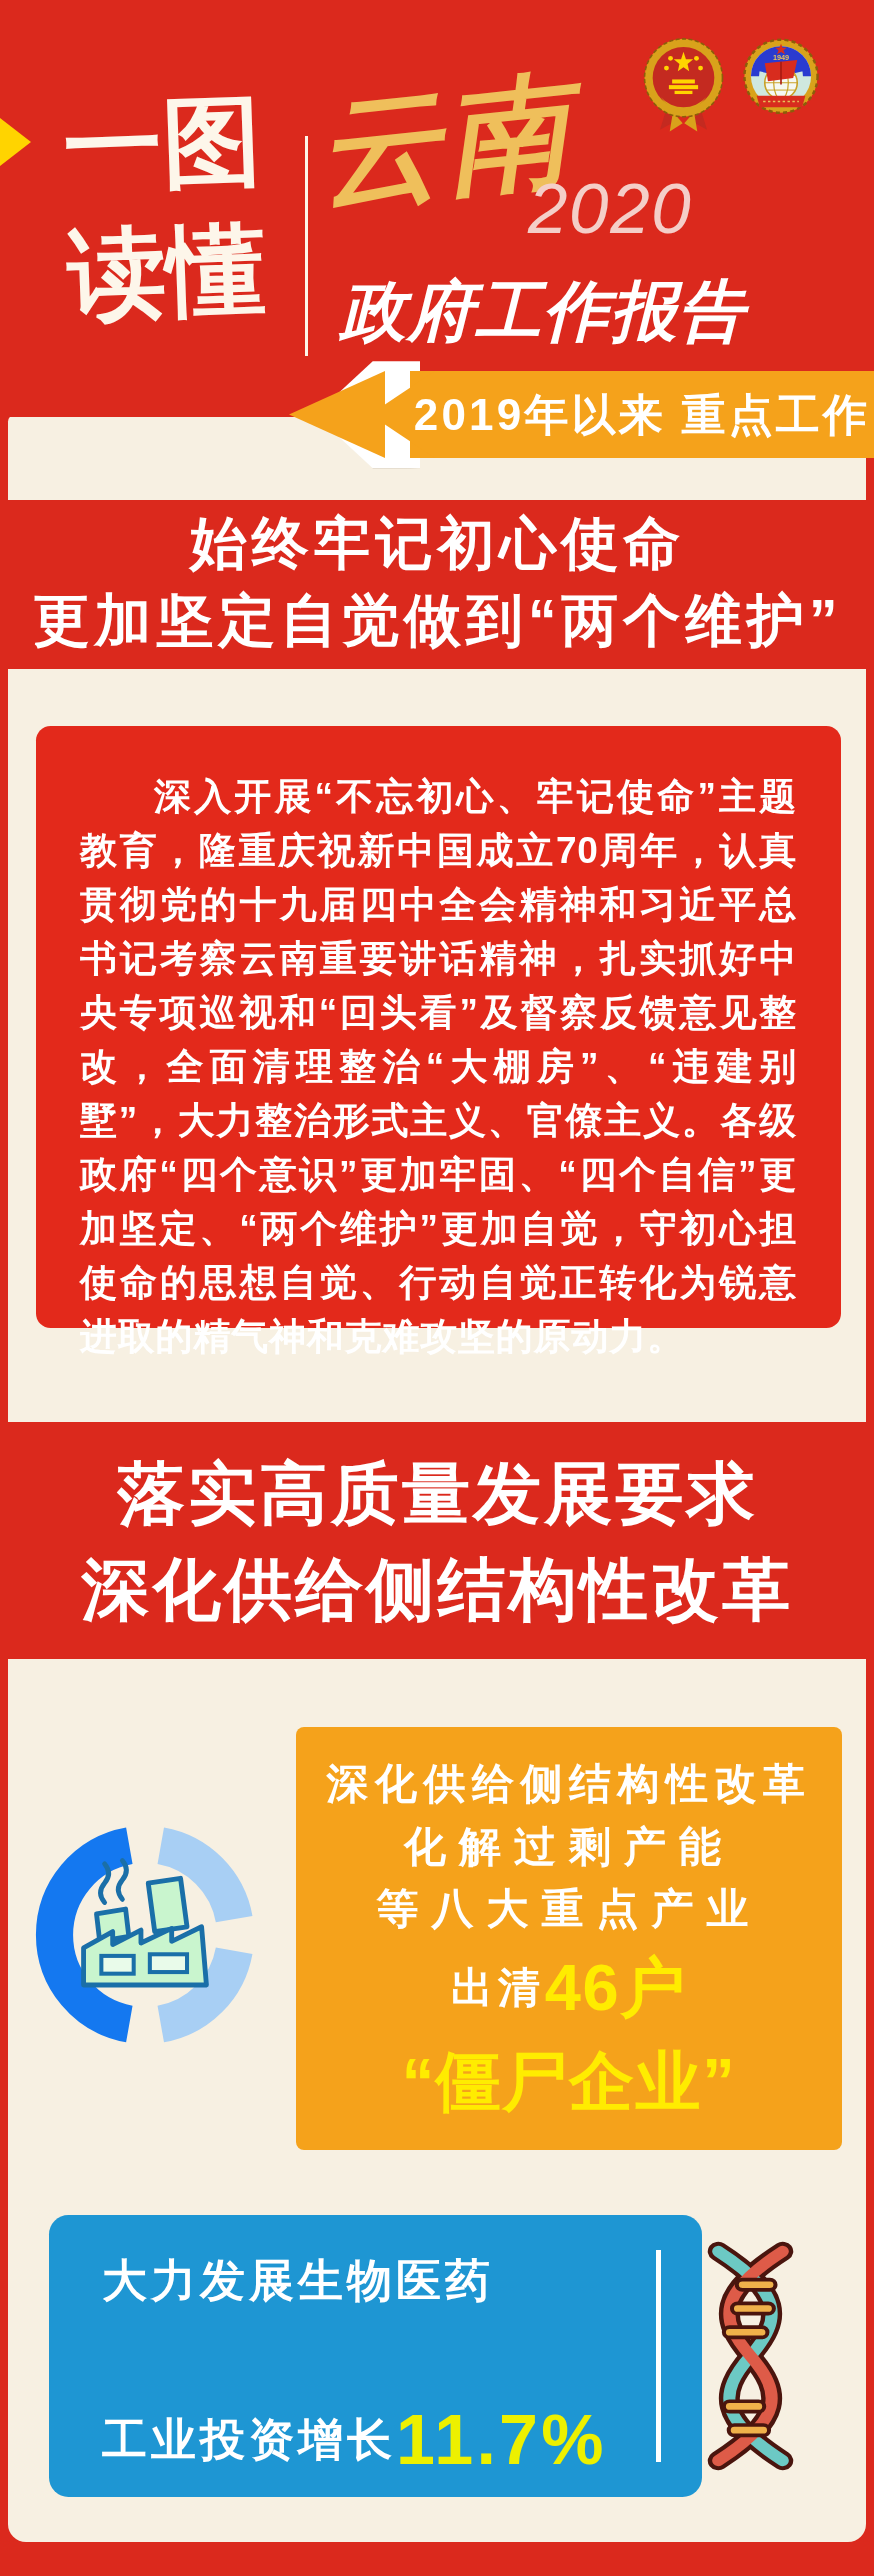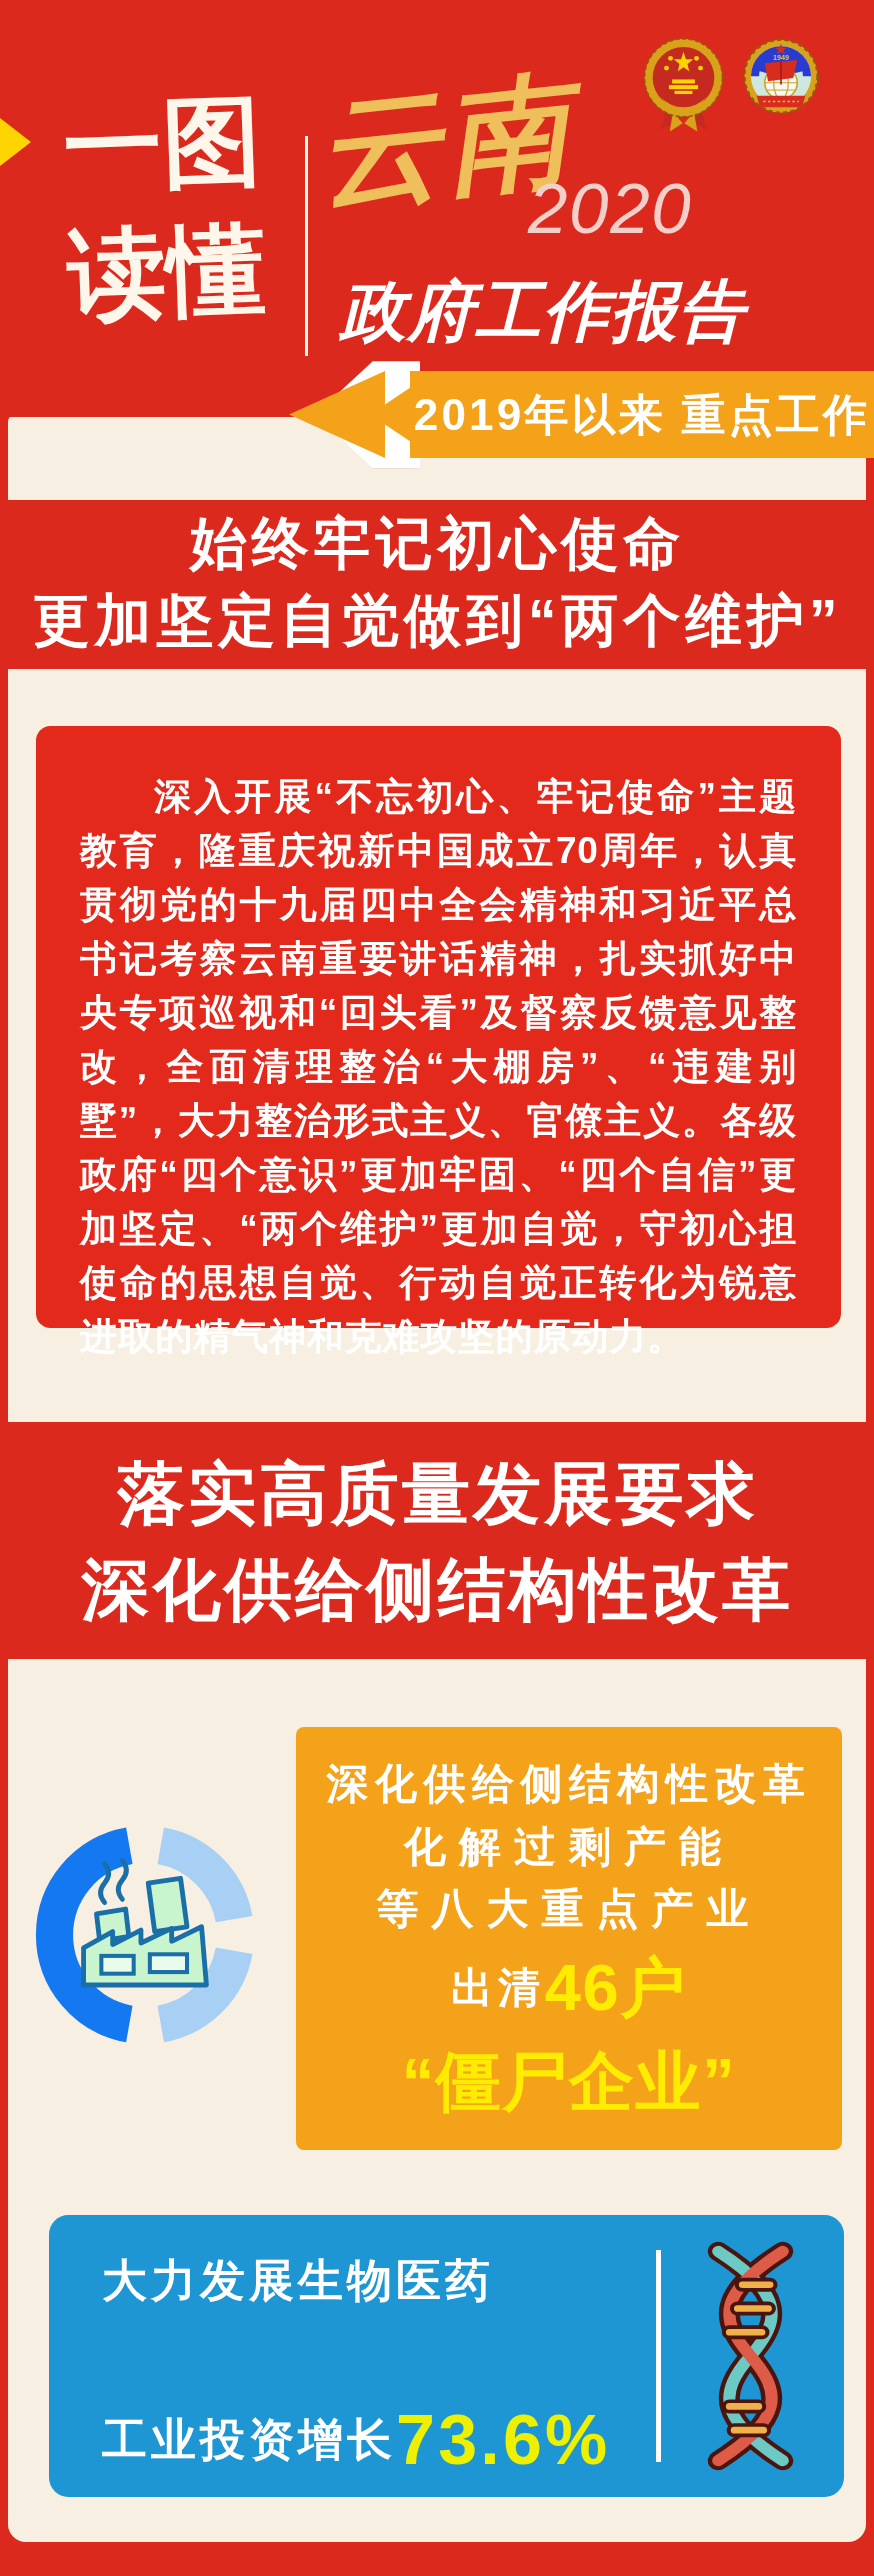--- a/index.html
+++ b/index.html
@@ -63,21 +63,21 @@
                padding:29px 8px 24px 8px;text-align:center;}
   .supply-card .w{color:#FFFFFF;font-size:42px;font-weight:bold;letter-spacing:6.5px;}
   .supply-card .sp{letter-spacing:13px;}
   .supply-card .mix .pre{color:#FFFFFF;font-size:42px;font-weight:bold;letter-spacing:4.9px;vertical-align:middle;}
   .supply-card .mix .big{color:#FFEC00;font-size:65px;font-weight:bold;letter-spacing:1.6px;vertical-align:middle;}
   .supply-card .big-line{color:#FFEC00;font-size:65px;font-weight:bold;letter-spacing:1.6px;}
 
   .factory-wrap{position:absolute;left:27px;top:1807px;width:236px;height:259px;}
 
   
-  .bio-card{position:absolute;left:49px;top:2215px;width:795px;height:282px;
+  .bio-card{position:absolute;left:49px;top:2215px;width:653px;height:282px;
             background:#1E96D3;border-radius:19.4px;}
   .bio-l1{position:absolute;left:53px;top:36px;color:#FFFFFF;font-size:45px;font-weight:bold;letter-spacing:4px;white-space:nowrap;}
   .bio-l2{position:absolute;left:53px;top:113px;color:#FFFFFF;font-size:45px;font-weight:bold;letter-spacing:6.5px;white-space:nowrap;}
   .bio-l3{position:absolute;left:53px;top:185px;white-space:nowrap;}
   .bio-l3 .pre{color:#FFFFFF;font-size:45px;font-weight:bold;letter-spacing:4px;vertical-align:middle;}
   .bio-l3 .big{color:#EDF000;font-size:70px;font-weight:bold;letter-spacing:3.2px;vertical-align:middle;}
   .bio-divider{position:absolute;left:607px;top:35px;width:4.9px;height:212px;background:#FFFFFF;}
   .dna-wrap{position:absolute;left:641px;top:26px;width:121px;height:230px;}
 </style>
 </head>
@@ -187,21 +187,21 @@
     <div class="w sp">等八大重点产业</div>
     <div class="mix">
       <span class="pre">出清</span><span class="big">46户</span>
     </div>
     <div class="big-line">“僵尸企业”</div>
   </div>
 
   <div class="bio-card">
     <div class="bio-l1">大力发展生物医药</div>
     <div class="bio-l3">
-      <span class="pre">工业投资增长</span><span class="big">73.6%</span>
+      <span class="pre">工业投资增长</span><span class="big">11.7%</span>
     </div>
     <div class="bio-divider"></div>
     <div class="dna-wrap">
       <svg viewBox="0 0 150 310" width="121" height="230" preserveAspectRatio="none">
         <g fill="none" stroke="#4A150E" stroke-width="26" stroke-linecap="round">
           <path d="M115,14 C35,70 35,105 75,155 C115,205 115,240 35,296"></path>
           <path d="M35,14 C115,70 115,105 75,155 C35,205 35,240 115,296"></path>
         </g>
         <path d="M35,14 C115,70 115,105 75,155 C35,205 35,240 115,296" fill="none" stroke="#6CC9C4" stroke-width="15" stroke-linecap="round"></path>
         <path d="M115,14 C35,70 35,105 75,155 C115,205 115,240 35,296" fill="none" stroke="#DE5B48" stroke-width="15" stroke-linecap="round"></path>

